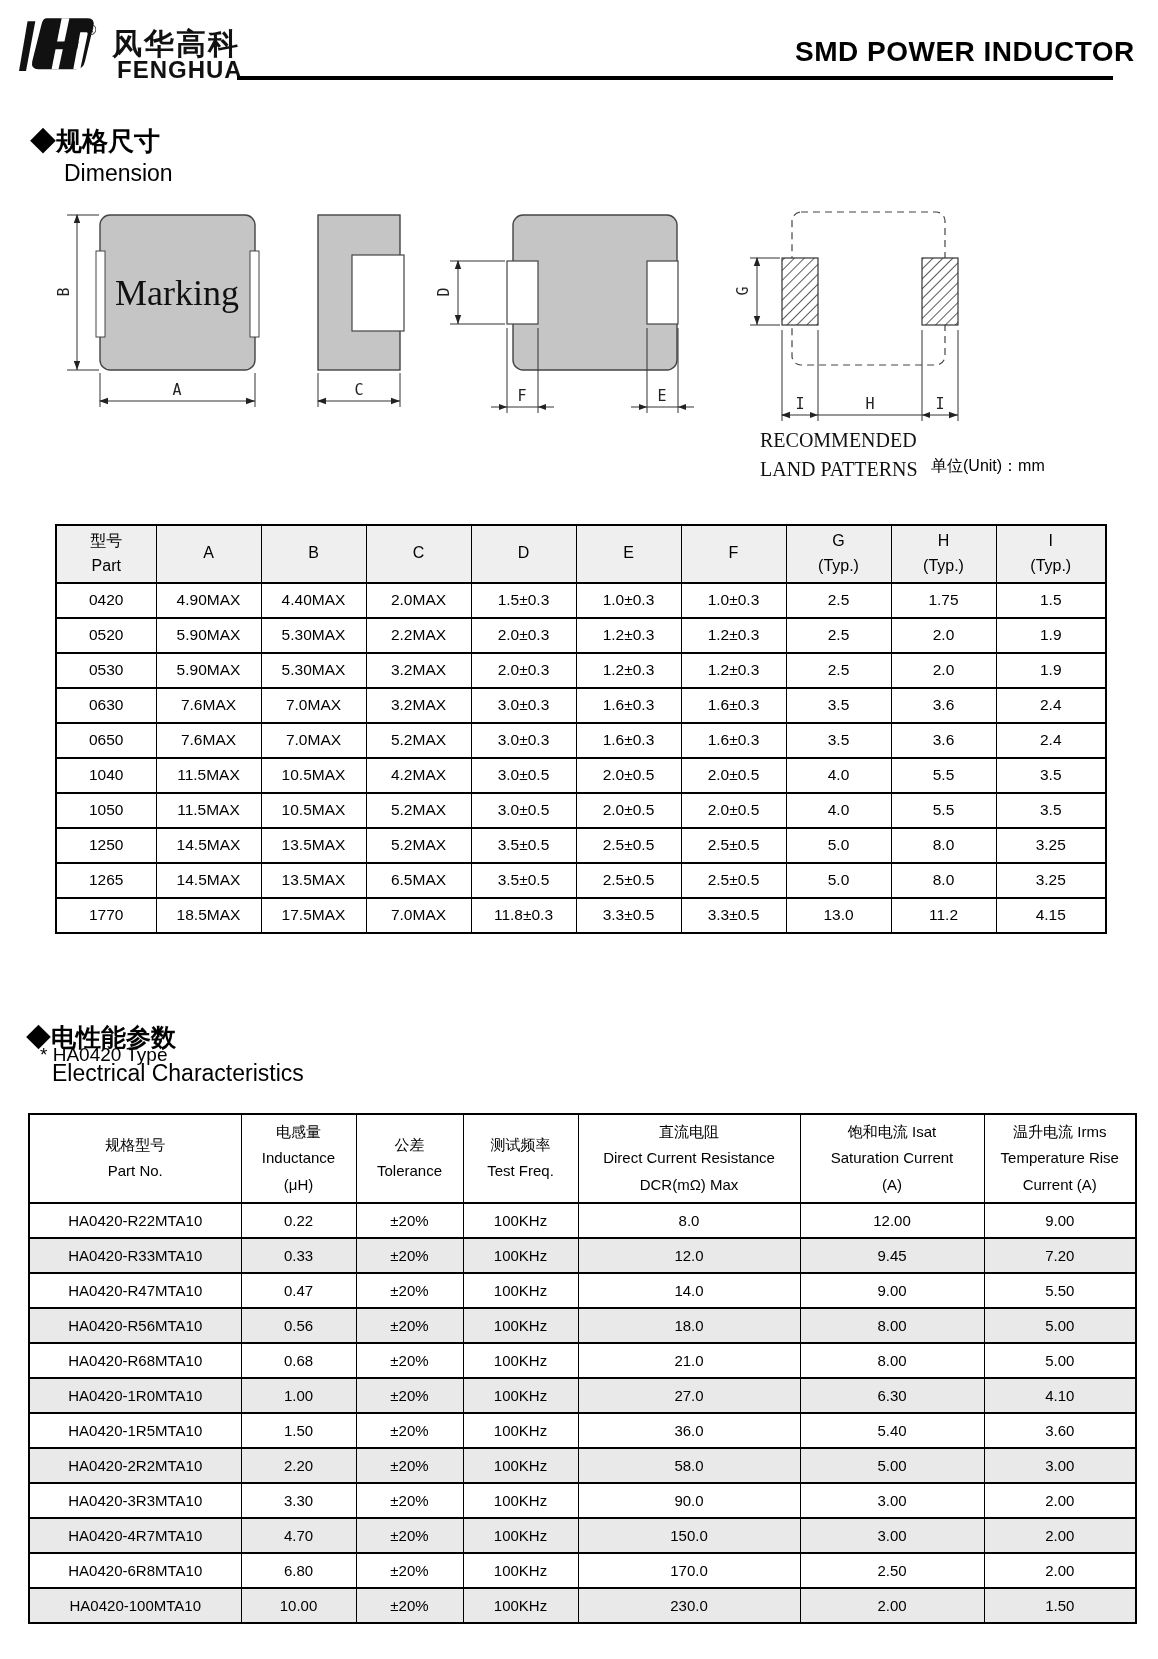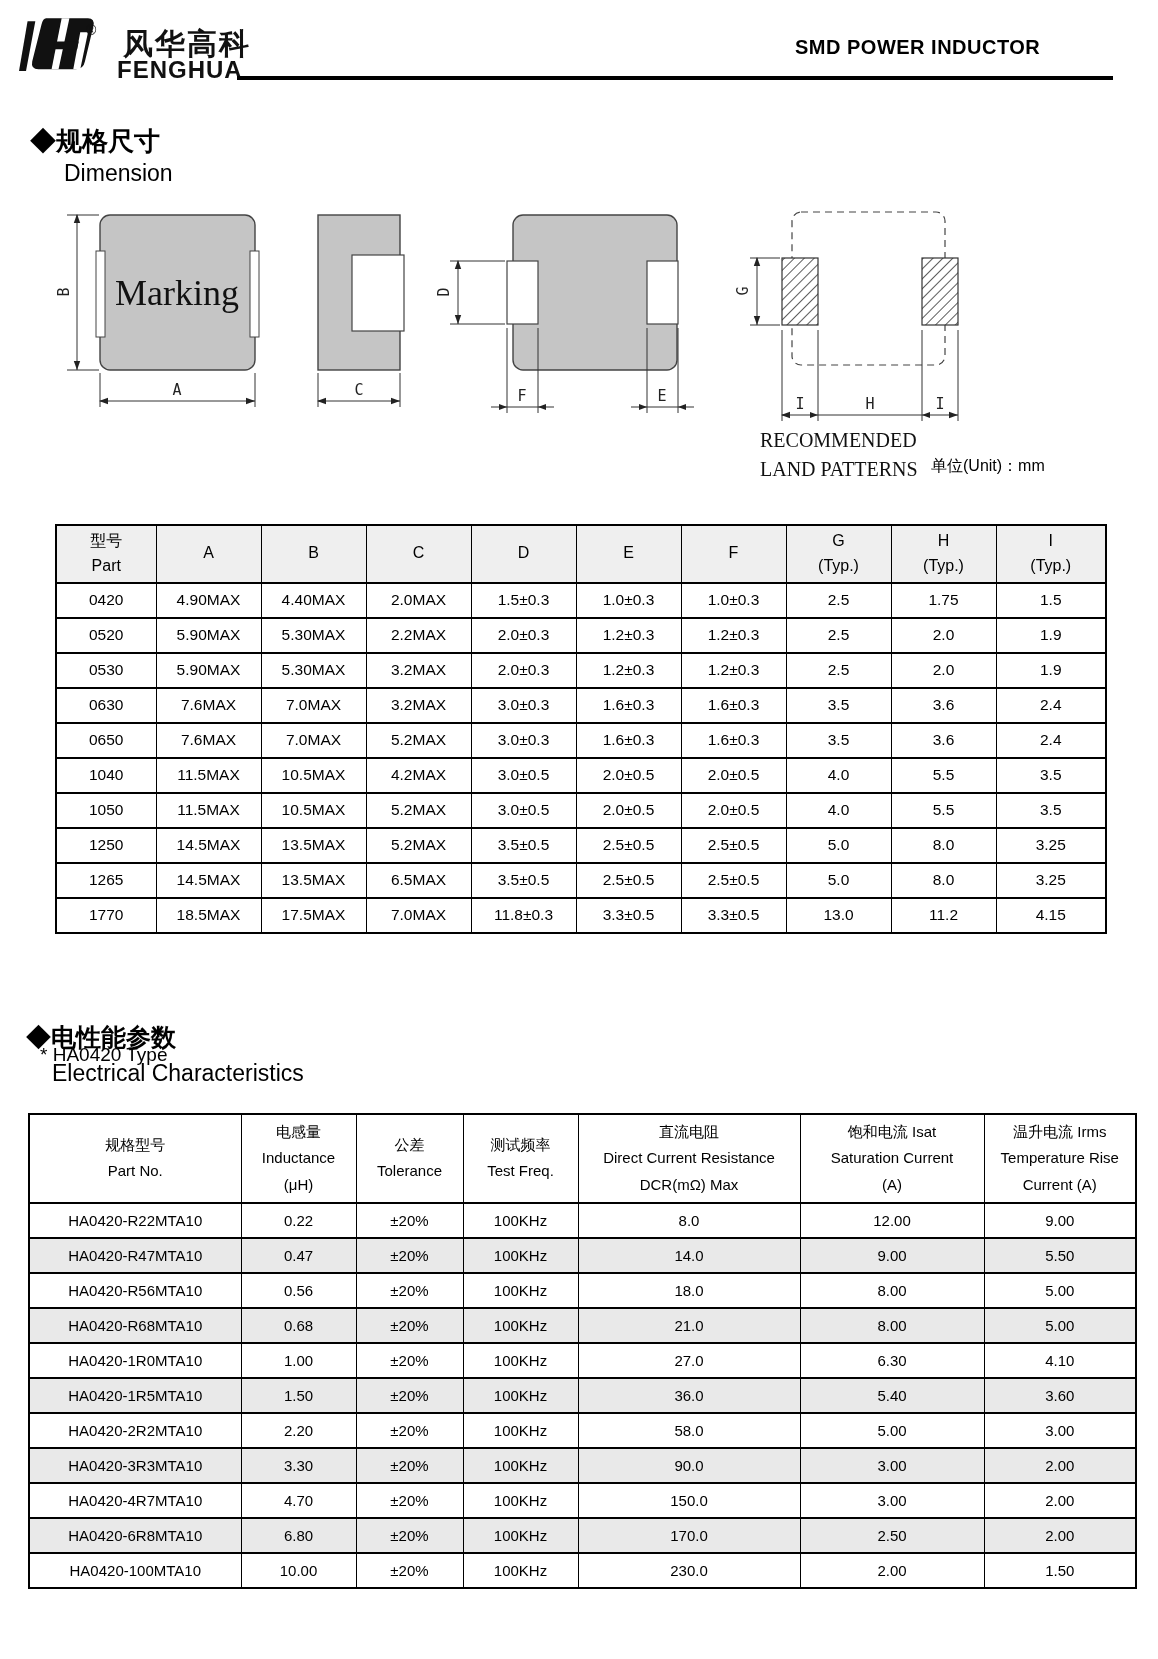--- a/index.html
+++ b/index.html
@@ -4,23 +4,23 @@
 <style>
   * { margin:0; padding:0; box-sizing:border-box; }
   html,body { background:#fff; }
   .page {
     position:relative; width:1158px; height:1659px; background:#fff;
     font-family:"Liberation Sans", sans-serif; color:#000; overflow:hidden;
   }
   
   .logo-mark { position:absolute; left:18px; top:12px; width:78px; height:62px; }
   .reg-mark  { position:absolute; left:86px; top:22px; font-size:14px; color:#111; }
-  .brand-cn  { position:absolute; left:123px; top:24px; font-size:30px; font-weight:bold; letter-spacing:2px; color:#111;text-align:center; }
+  .brand-cn  { position:absolute; left:112px; top:24px; font-size:30px; font-weight:bold; letter-spacing:2px; color:#111;text-align:center; }
   .brand-en  { position:absolute; left:117px; top:56px; font-size:24px; font-weight:600; letter-spacing:1px; color:#111; }
-  .doc-title { position:absolute; left:795px; top:36px; font-size:20px; font-weight:bold; letter-spacing:.5px; }
+  .doc-title { position:absolute; left:795px; top:36px; font-size:28px; font-weight:bold; letter-spacing:.5px; }
   .header-rule { position:absolute; left:237px; top:76px; width:876px; height:4px; background:#000; }
   
   .sec1-cn { position:absolute; left:30px; top:124px; font-size:26px; font-weight:bold; }
   .sec1-en { position:absolute; left:64px; top:160px; font-size:23px; }
   .sec2-cn { position:absolute; left:26px; top:986px; font-size:25px; font-weight:bold;margin-top:35px; }
   .sec2-en { position:absolute; left:52px; top:1024px; font-size:23px;margin-top:36px; }
   .type-note { position:absolute; left:40px; top:1044px; font-size:19px; }
   .unit-note { position:absolute; left:922px; top:456px; font-size:16px;margin-left:9px; }
   
   .diagrams { position:absolute; left:55px; top:195px; width:1050px; height:292px; }
@@ -381,20 +381,29 @@
           <tr>
             <td>HA0420-R22MTA10</td>
             <td>0.22</td>
             <td>±20%</td>
             <td>100KHz</td>
             <td>8.0</td>
             <td>12.00</td>
             <td>9.00</td>
           </tr>
           <tr>
+            <td>HA0420-R33MTA10</td>
+            <td>0.33</td>
+            <td>±20%</td>
+            <td>100KHz</td>
+            <td>12.0</td>
+            <td>9.45</td>
+            <td>7.20</td>
+          </tr>
+          <tr>
             <td>HA0420-R47MTA10</td>
             <td>0.47</td>
             <td>±20%</td>
             <td>100KHz</td>
             <td>14.0</td>
             <td>9.00</td>
             <td>5.50</td>
           </tr>
           <tr>
             <td>HA0420-R56MTA10</td>

